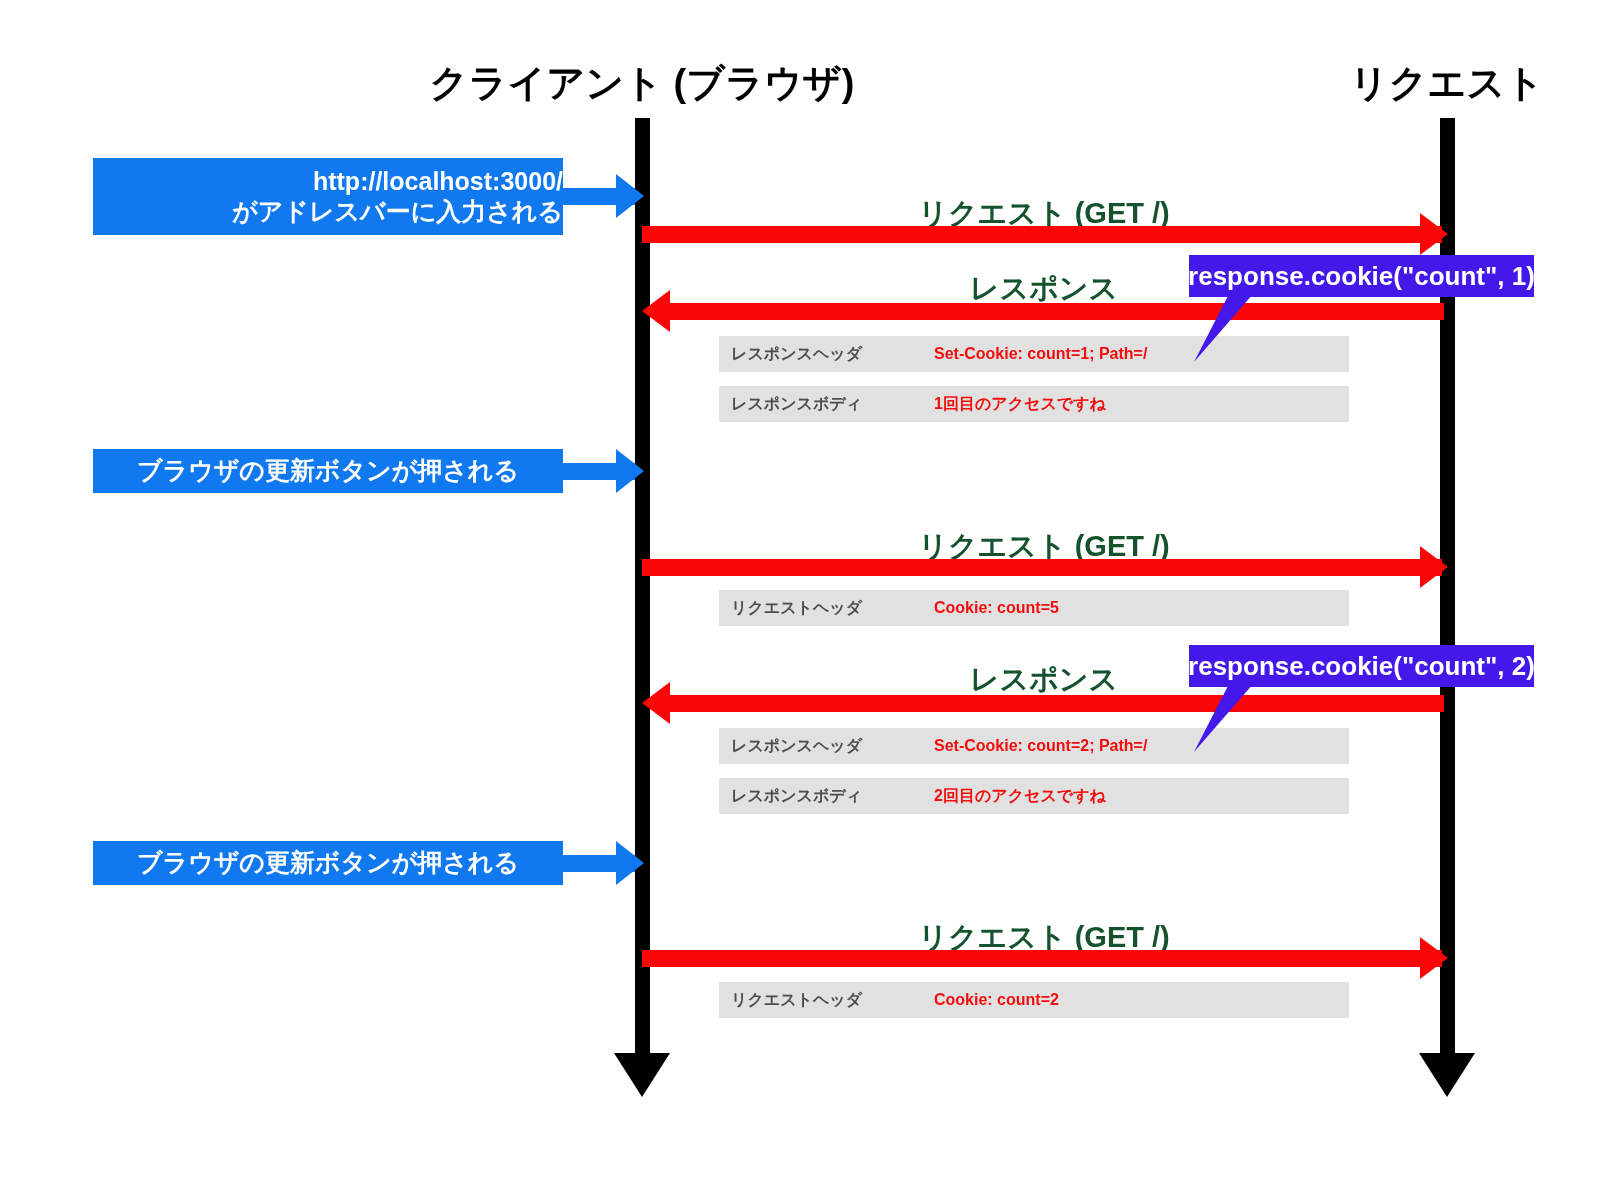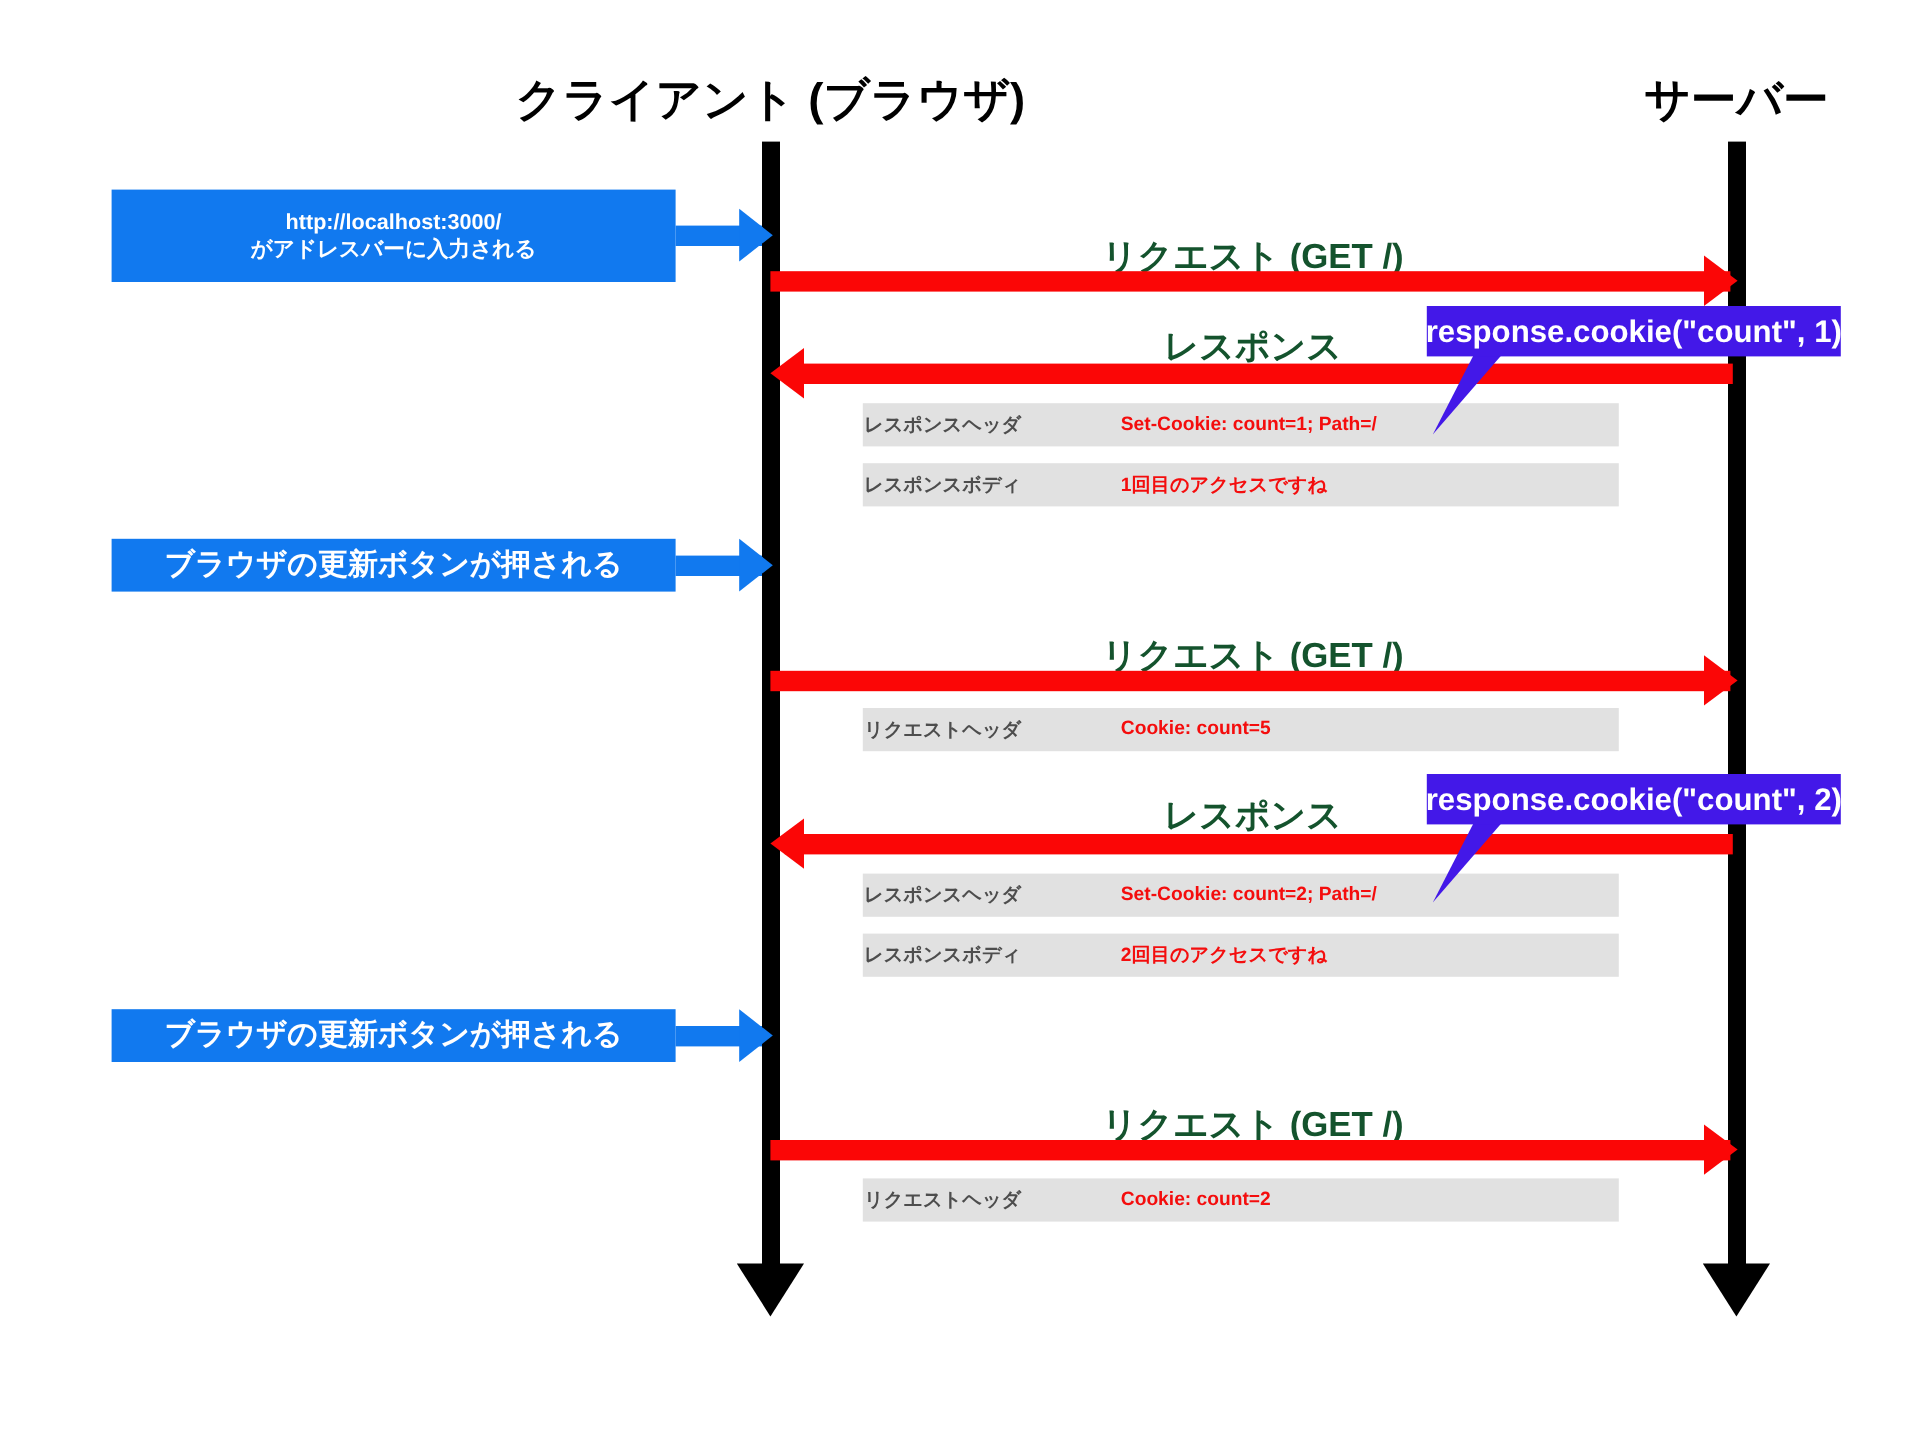--- a/index.html
+++ b/index.html
@@ -66,21 +66,22 @@
     align-items: center;
     justify-content: center;
     text-align: center;
     line-height: 1.18;
     box-sizing: border-box;
   }
   .note-blue .nline { display: block; white-space: nowrap; }
 
   #note-url {
     left: 79px; top: 158px; width: 470px; height: 77px;
-    font-size: 18px;
+    font-size: 25px;
+    align-items: flex-end;
   }
   #note-reload-1 {
     left: 79px; top: 449px; width: 470px; height: 44px;
     font-size: 25px;
   }
   #note-reload-2 {
     left: 79px; top: 841px; width: 470px; height: 44px;
     font-size: 25px;
   }
 
@@ -164,21 +165,21 @@
     left: 705px;
     width: 630px;
     height: 36px;
     background: #e1e1e1;
     display: flex;
     align-items: center;
     box-sizing: border-box;
   }
   .gray-row .row-key {
     width: 215px;
-    padding-left: 1px;
+    padding-left: 12px;
     font-size: 16px;
     font-weight: bold;
     color: #4d4d4d;
     box-sizing: border-box;
     white-space: nowrap;
   }
   .gray-row .row-val {
     flex: 1;
     font-size: 16px;
     font-weight: bold;
@@ -217,21 +218,21 @@
   }
   #callout-tail-1 { left: 1175px; top: 294px; width: 140px; height: 70px; }
   #callout-tail-2 { left: 1175px; top: 684px; width: 140px; height: 70px; }
 </style>
 </head>
 <body>
 
 <div id="canvas">
 
   <div class="actor-title" id="actor-client-title">クライアント (ブラウザ)</div>
-  <div class="actor-title" id="actor-server-title">サーバー</div>
+  <div class="actor-title" id="actor-server-title">リクエスト</div>
 
   <div class="lifeline" id="lifeline-client"></div>
   <div class="lifeline" id="lifeline-server"></div>
   <div class="lifeline-head" id="lifeline-client-head"></div>
   <div class="lifeline-head" id="lifeline-server-head"></div>
 
   <div class="note-blue" id="note-url">
     <span class="nline">http://localhost:3000/</span>
     <span class="nline">がアドレスバーに入力される</span>
   </div>

